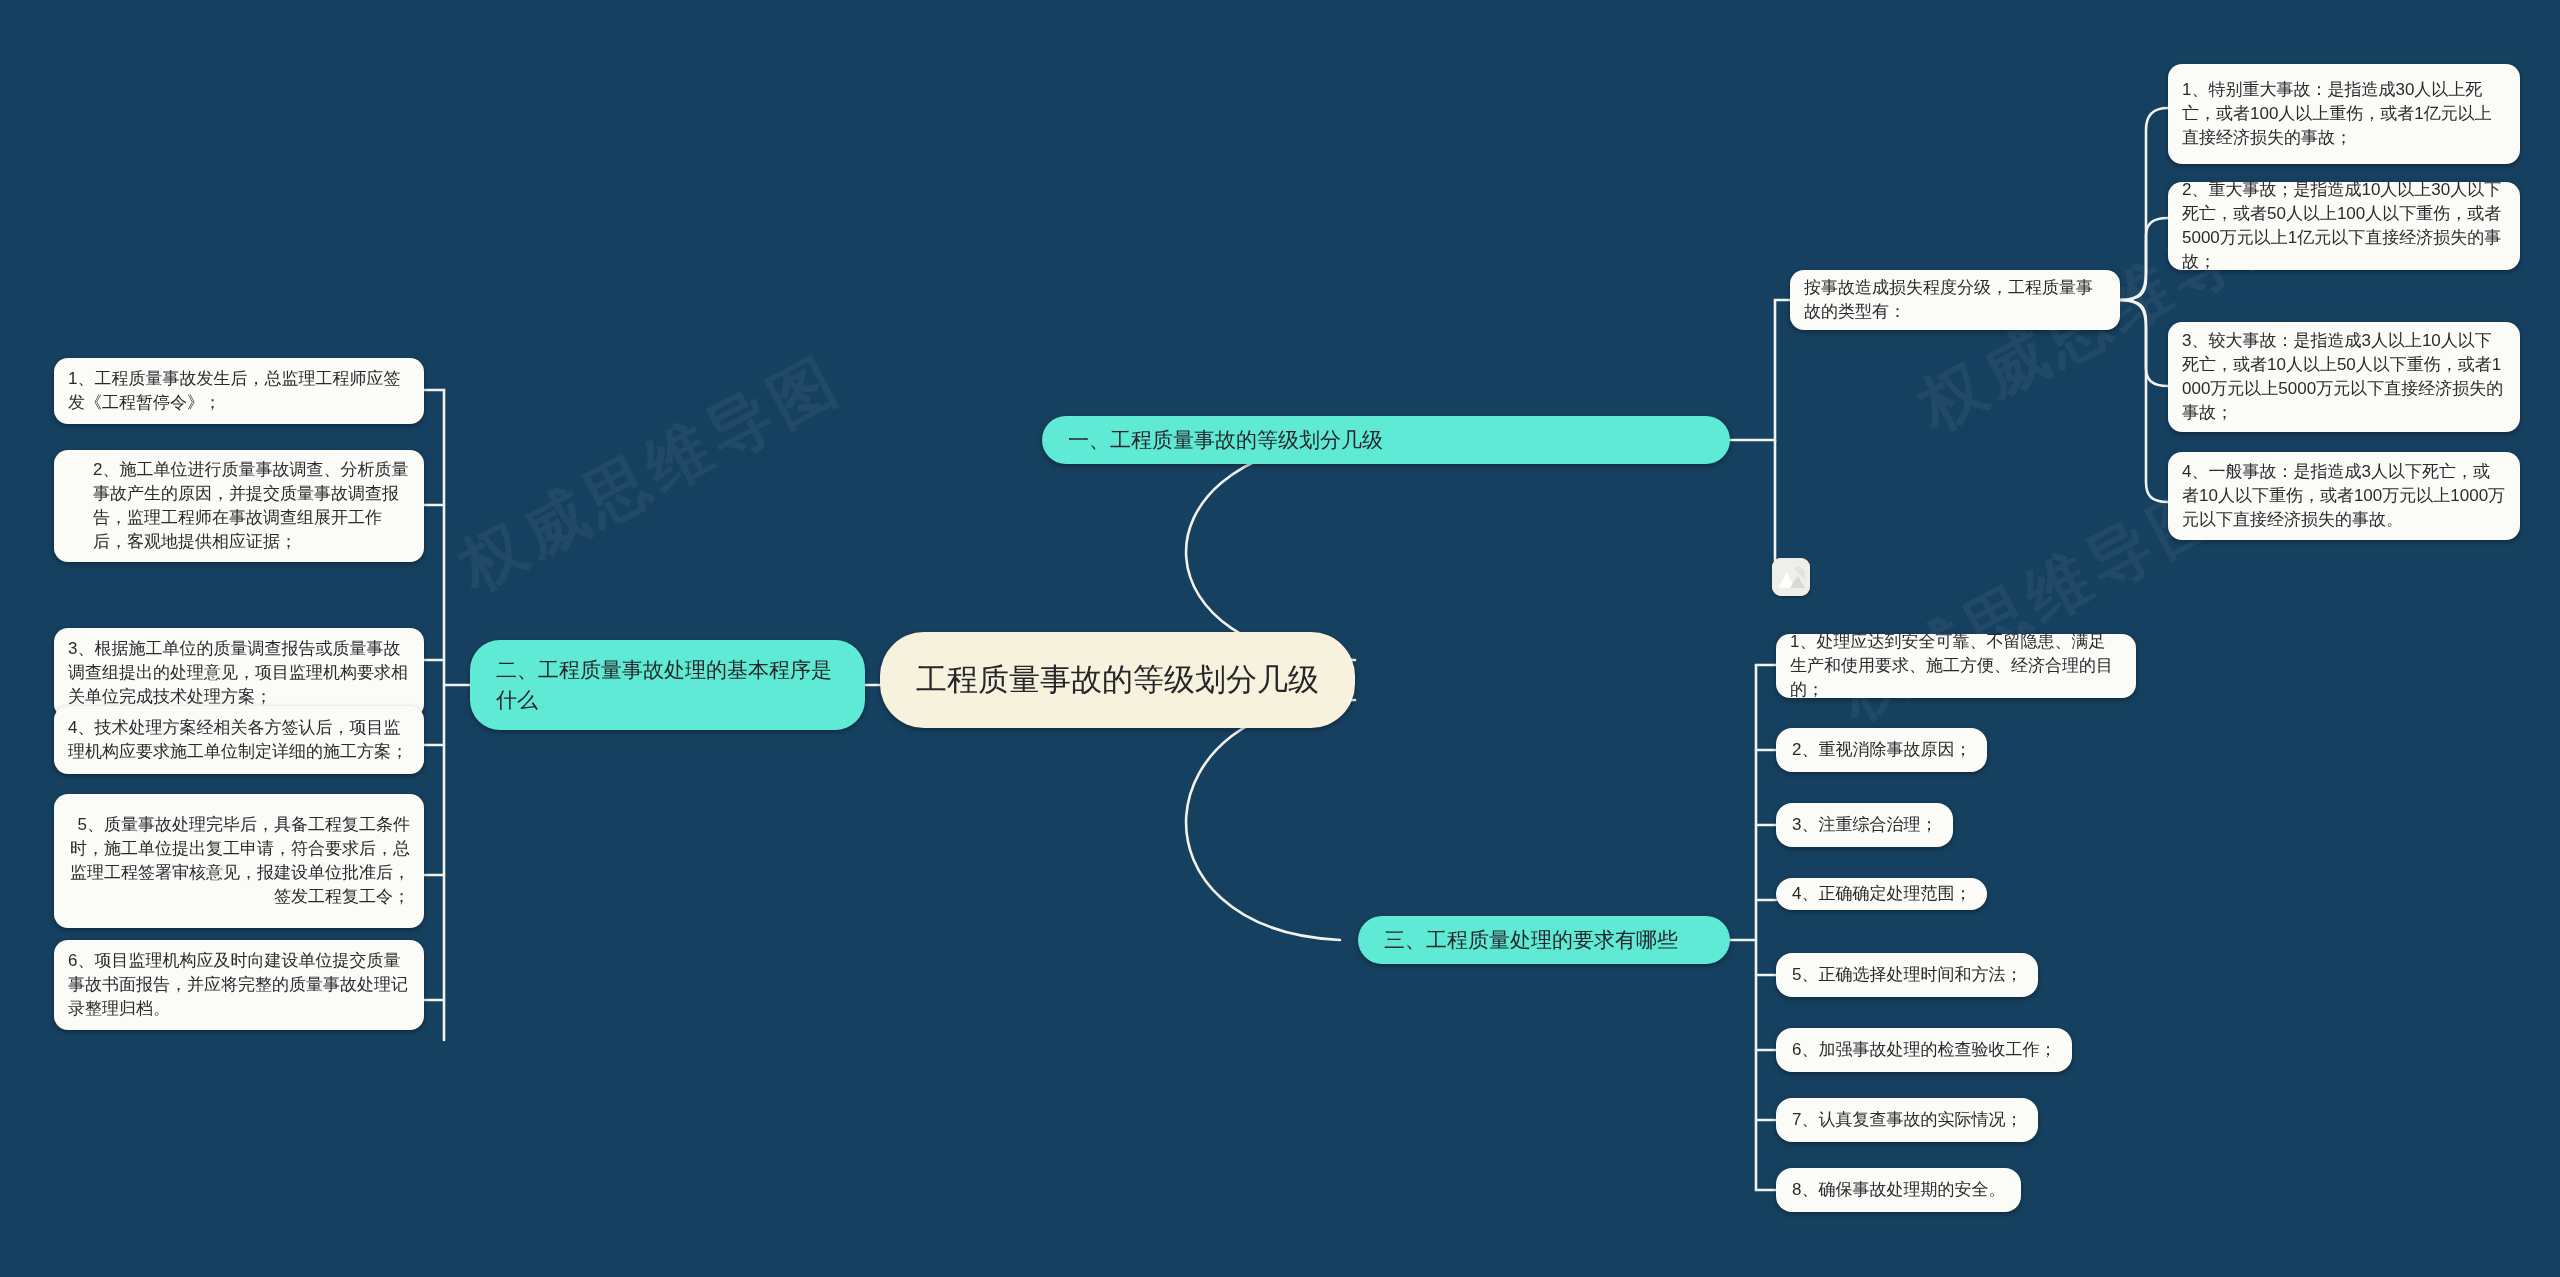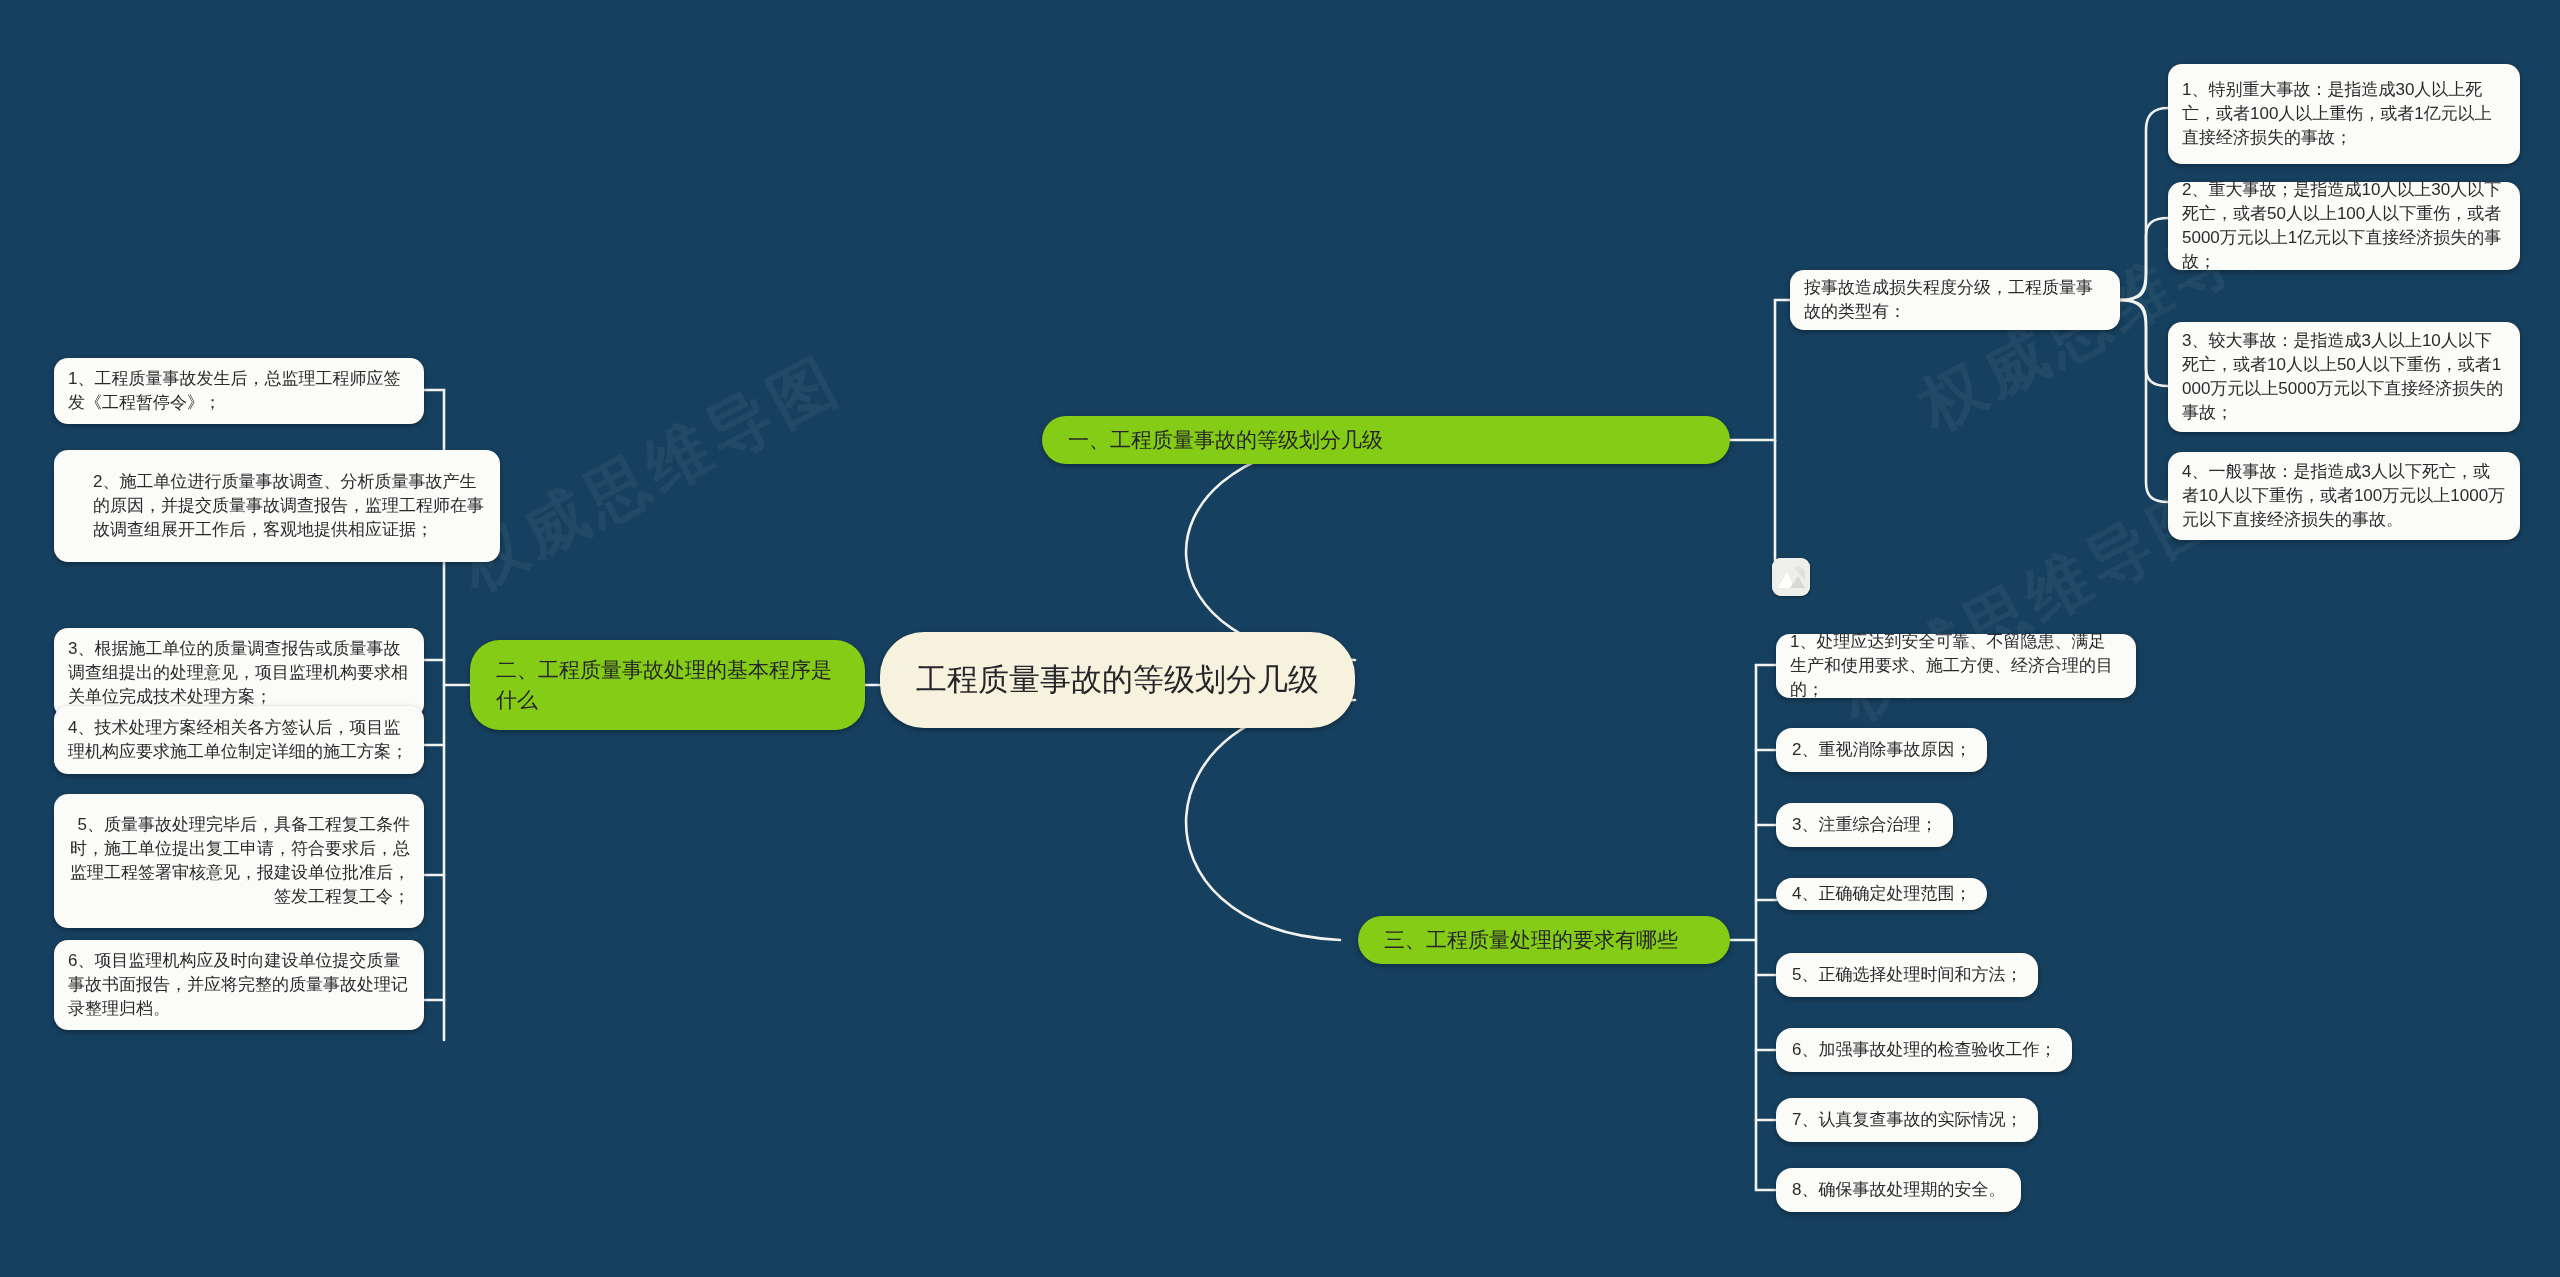--- a/index.html
+++ b/index.html
@@ -44,21 +44,21 @@
     border-radius: 44px;
     font-size: 31px;
     text-align: center;
     justify-content: center;
     padding: 14px 30px;
   }
   .root .txt { text-align: center; line-height: 1.35; }
 
   
   .topic {
-    background: #84cc16;
+    background: #5eead4;
     color: #26262a;
     border-radius: 30px;
     font-size: 21px;
     padding: 11px 26px;
   }
 
   
   .leaf {
     background: #fbfbf7;
     color: #2a2a2e;
@@ -188,21 +188,21 @@
   <div class="node leaf" style="left:2168px; top:322px; width:352px; height:110px;">
     <span class="txt">3、较大事故：是指造成3人以上10人以下死亡，或者10人以上50人以下重伤，或者1000万元以上5000万元以下直接经济损失的事故；</span>
   </div>
   <div class="node leaf" style="left:2168px; top:452px; width:352px; height:88px;">
     <span class="txt">4、一般事故：是指造成3人以下死亡，或者10人以下重伤，或者100万元以上1000万元以下直接经济损失的事故。</span>
   </div>
 
   <div class="node leaf" style="left:54px; top:358px; width:370px; height:66px;">
     <span class="txt">1、工程质量事故发生后，总监理工程师应签发《工程暂停令》；</span>
   </div>
-  <div class="node leaf" style="left:54px; top:450px; width:446px; height:112px;padding-left:39px;">
+  <div class="node leaf" style="left:54px; top:450px; width:370px; height:112px;padding-left:39px;">
     <span class="txt">2、施工单位进行质量事故调查、分析质量事故产生的原因，并提交质量事故调查报告，监理工程师在事故调查组展开工作后，客观地提供相应证据；</span>
   </div>
   <div class="node leaf" style="left:54px; top:628px; width:370px; height:90px;">
     <span class="txt">3、根据施工单位的质量调查报告或质量事故调查组提出的处理意见，项目监理机构要求相关单位完成技术处理方案；</span>
   </div>
   <div class="node leaf" style="left:54px; top:706px; width:370px; height:68px;">
     <span class="txt">4、技术处理方案经相关各方签认后，项目监理机构应要求施工单位制定详细的施工方案；</span>
   </div>
   <div class="node leaf" style="left:54px; top:794px; width:370px; height:134px;text-align:right;">
     <span class="txt">5、质量事故处理完毕后，具备工程复工条件时，施工单位提出复工申请，符合要求后，总监理工程签署审核意见，报建设单位批准后，签发工程复工令；</span>

